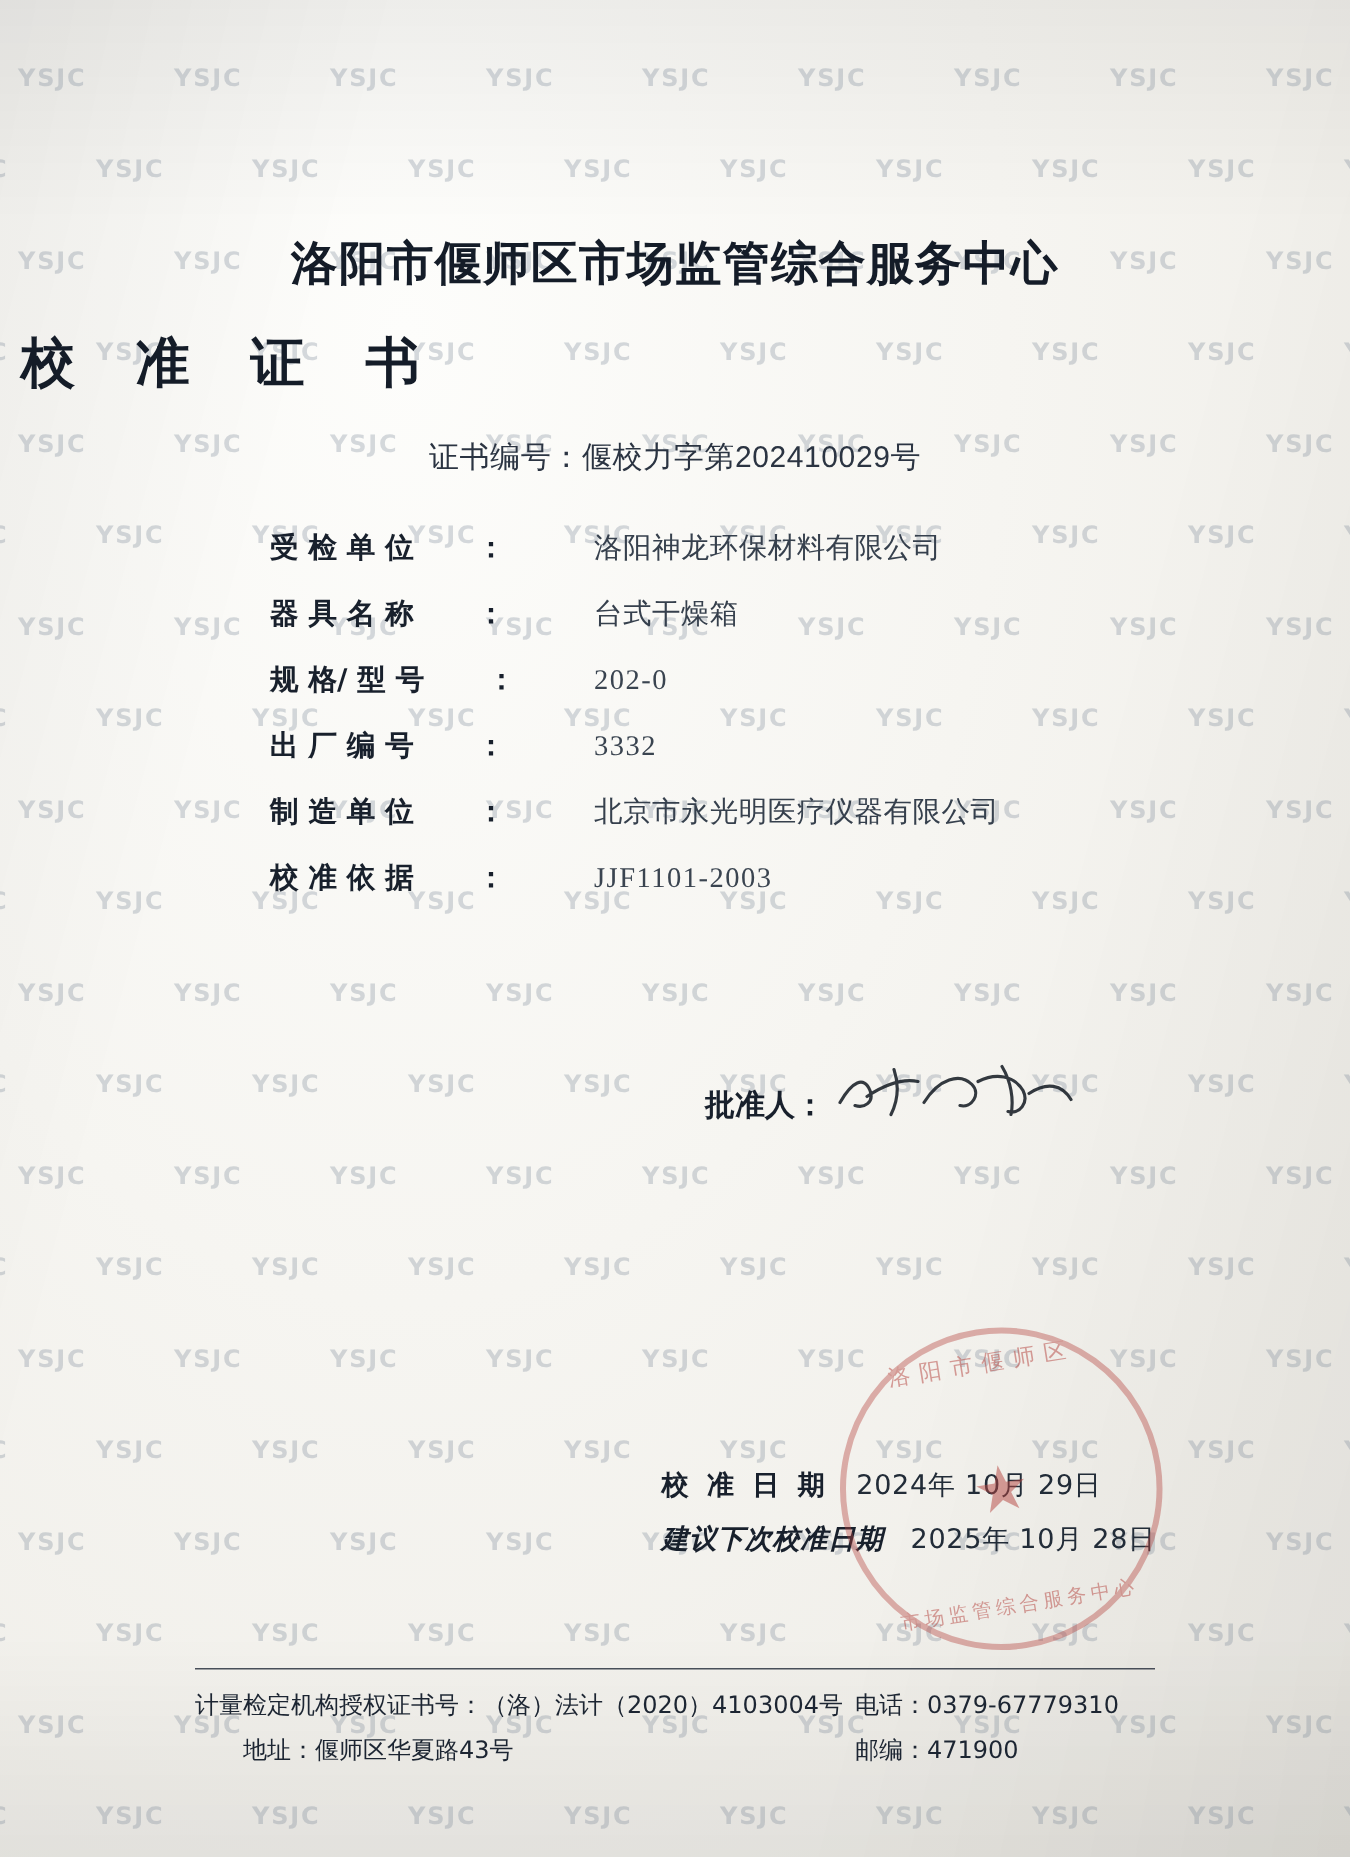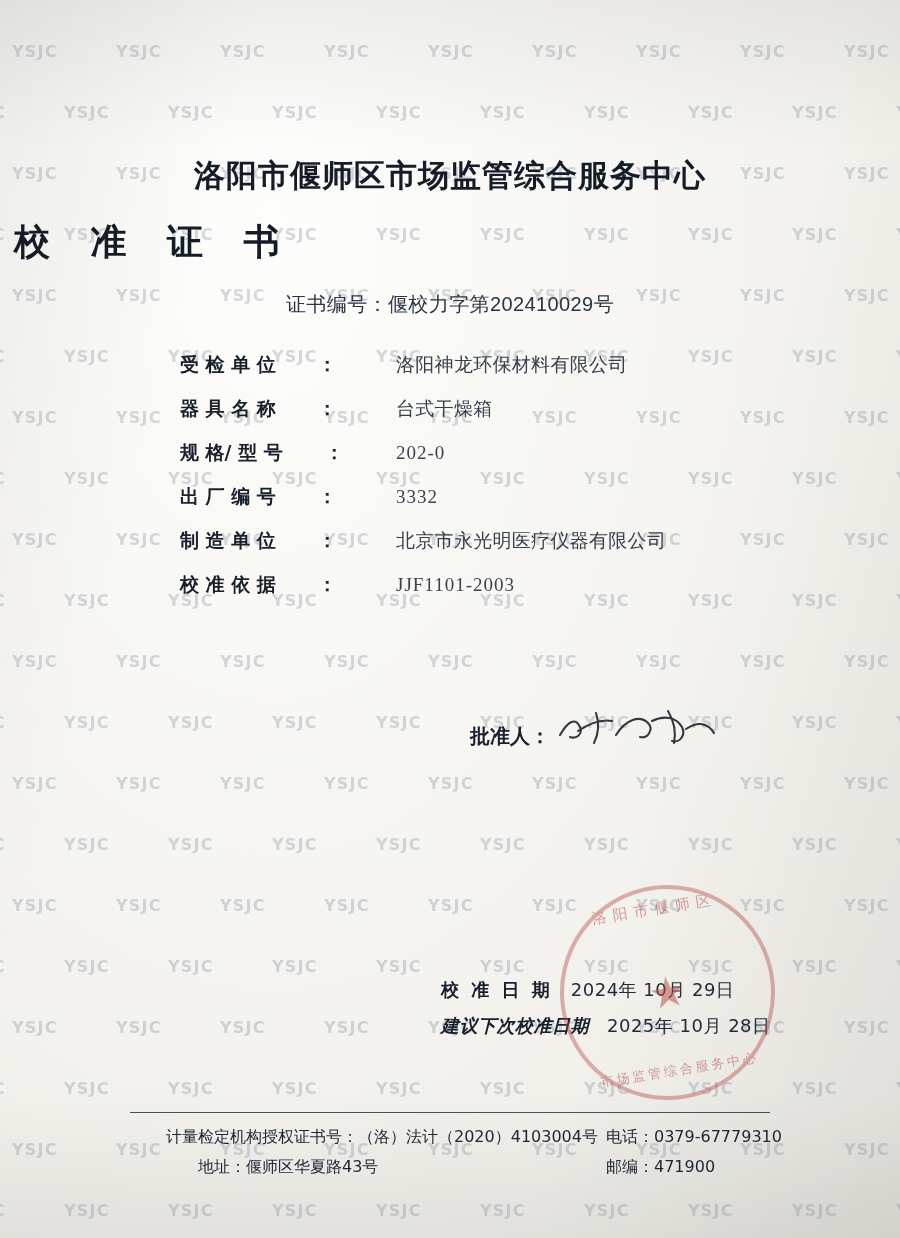--- a/index.html
+++ b/index.html
@@ -292,21 +292,20 @@
     font-family: "DejaVu Sans", "Liberation Sans", sans-serif;
   }
   .footer-row {
     display: flex;
     height: 30px;
     align-items: center;
   }
   .footer-row .f-left {
     width: 440px;
     flex: 0 0 440px;
-    margin-left: 36px;
   }
   .footer-row.second .f-left {
     padding-left: 32px;
     width: 408px;
     flex: 0 0 408px;
   }
   .footer-row .f-right {
     white-space: nowrap;
   }
 </style>

